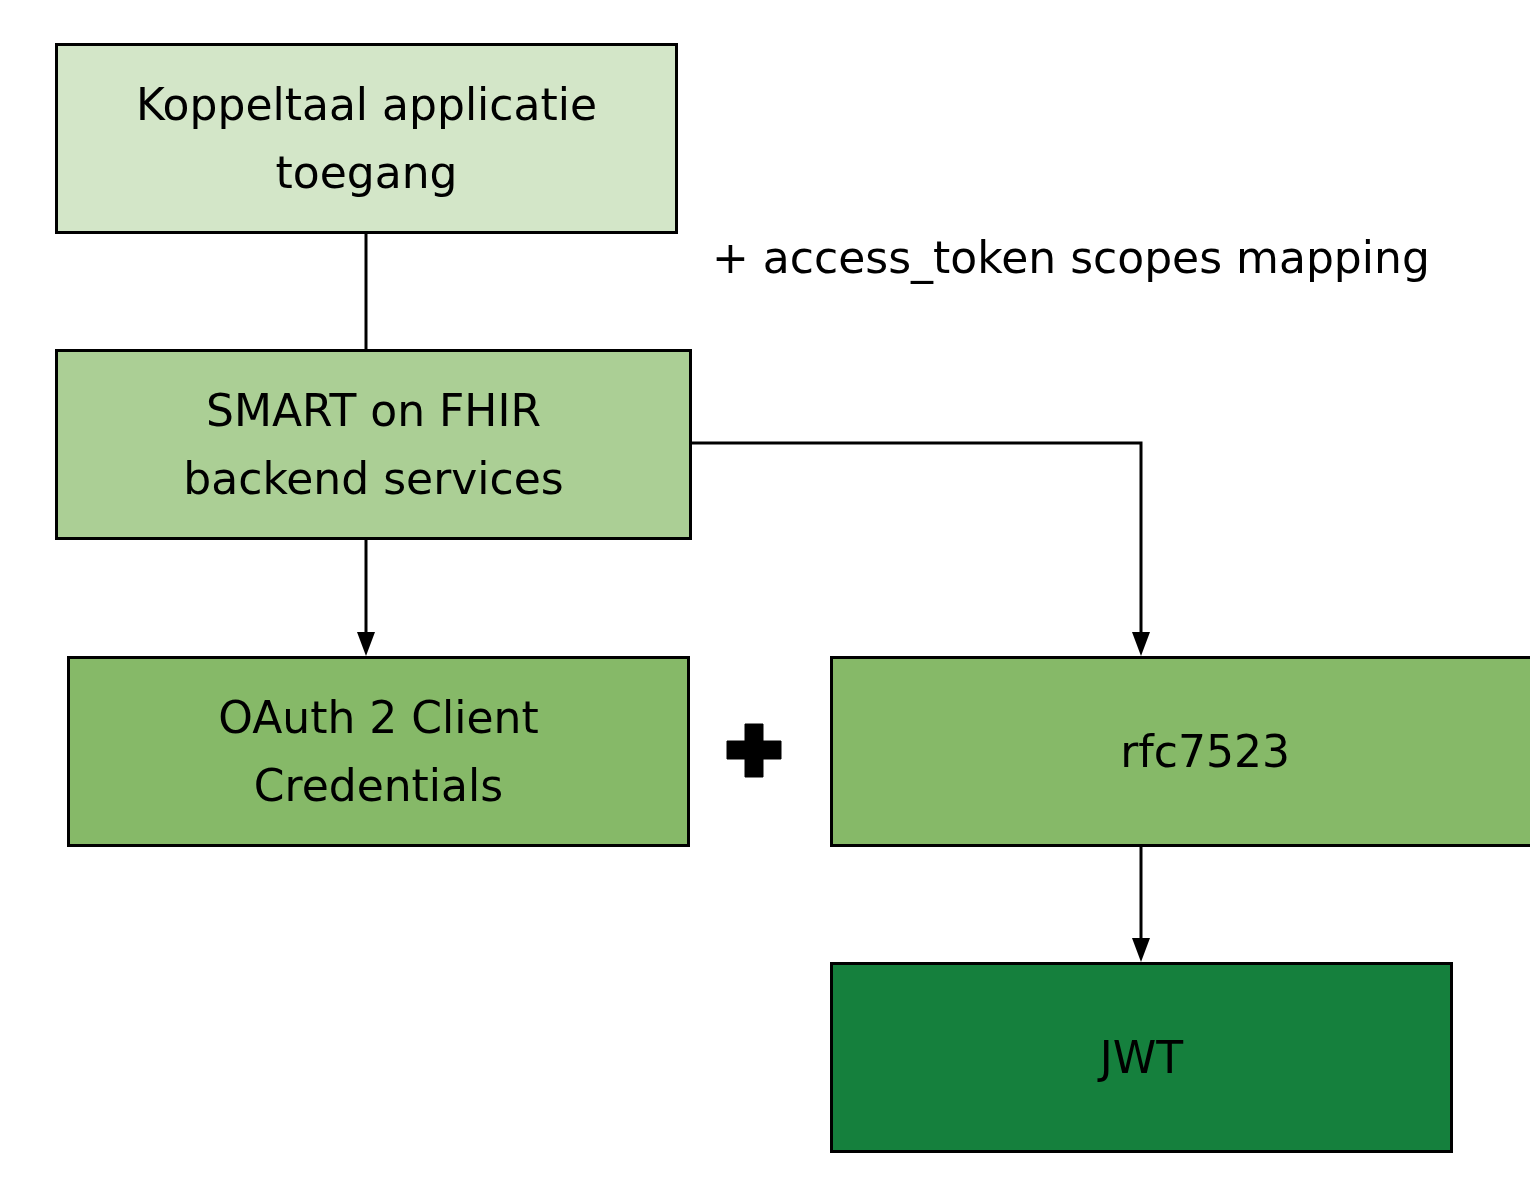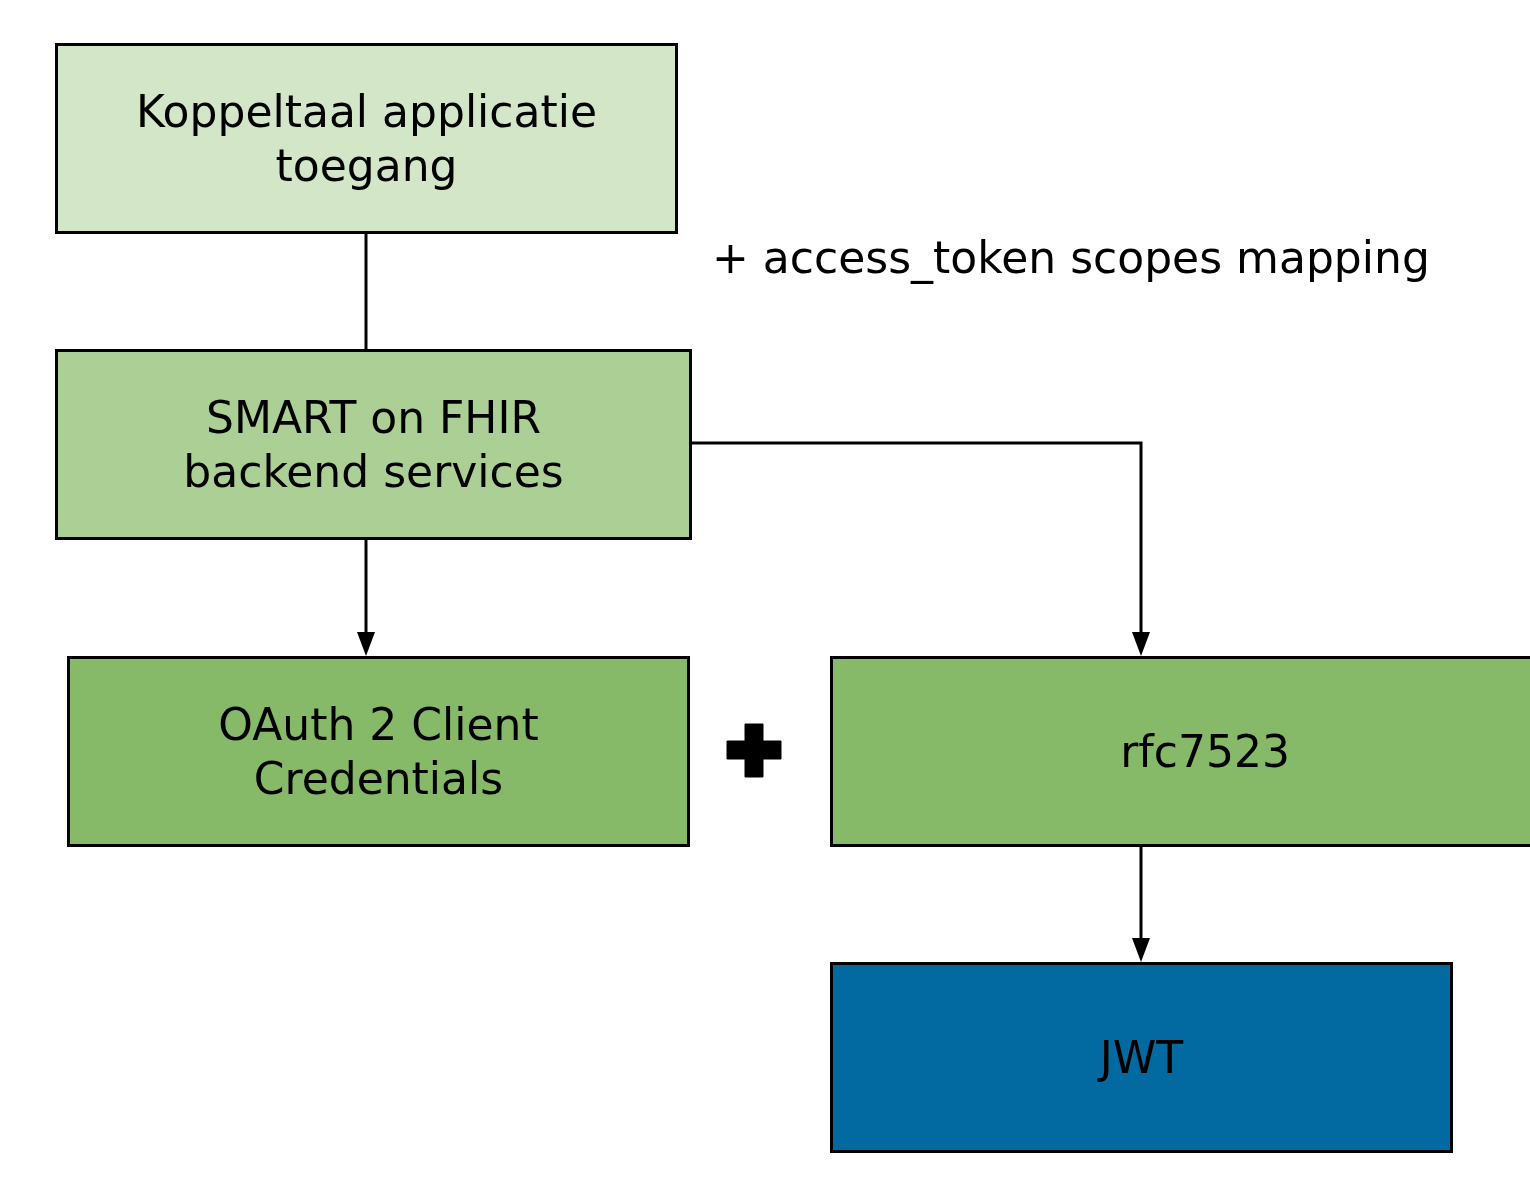--- a/index.html
+++ b/index.html
@@ -1,20 +1,20 @@
 <!DOCTYPE html>
 <html><head>
 <meta charset="utf-8">
 <style>
   html, body { margin: 0; padding: 0; background: #ffffff; }
   body { width: 1530px; height: 1204px; position: relative; overflow: hidden;
          font-family: "DejaVu Sans", sans-serif; }
   .box { position: absolute; box-sizing: border-box; border: 3px solid #000;
          display: flex; align-items: center; justify-content: center; text-align: center;
-         font-size: 44px; line-height: 54px; color: #000; }
+         font-size: 44px; line-height: 68px; color: #000; }
   .lbl { white-space: pre-line; }
   #b-koppeltaal { left: 55px; top: 43px; width: 623px; height: 191px; background: #d3e6c8; }
   #b-smart { left: 55px; top: 349px; width: 637px; height: 191px; background: #abcf95; }
   #b-oauth { left: 67px; top: 656px; width: 623px; height: 191px; background: #86b968; }
   #b-rfc { left: 830px; top: 656px; width: 750px; height: 191px; background: #86b968; }
   #b-jwt { left: 830px; top: 962px; width: 623px; height: 191px; background: #5e9a3a; }
   #annotation { position: absolute; left: 712px; top: 232px; font-size: 44px; color: #000;
                 white-space: nowrap; }
   svg.conn { position: absolute; left: 0; top: 0; }
 </style>
@@ -51,17 +51,17 @@
   <span class="lbl">SMART on FHIR
 backend services</span>
 </div>
 <div class="box" id="b-oauth" style="background: rgb(134, 185, 104);">
   <span class="lbl">OAuth 2 Client
 Credentials</span>
 </div>
 <div class="box" id="b-rfc" style="background: rgb(134, 185, 104);">
   <span class="lbl">rfc7523</span>
 </div>
-<div class="box" id="b-jwt" style="background: #0369a1;">
+<div class="box" id="b-jwt" style="background: #15803d;">
   <span class="lbl">JWT</span>
 </div>
 
 <div id="annotation">+ access_token scopes mapping</div>
 
 </body></html>

